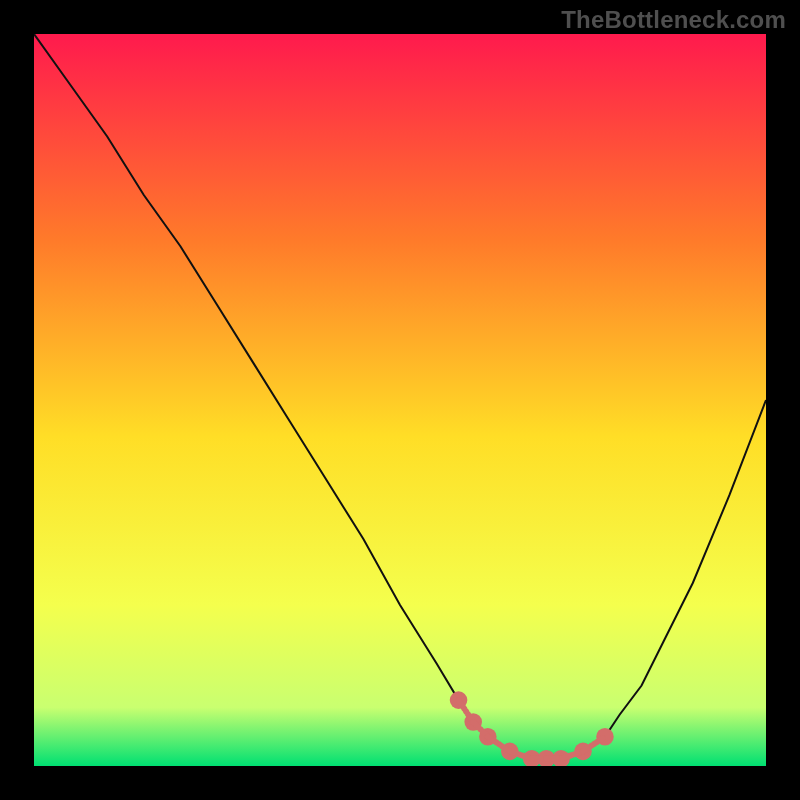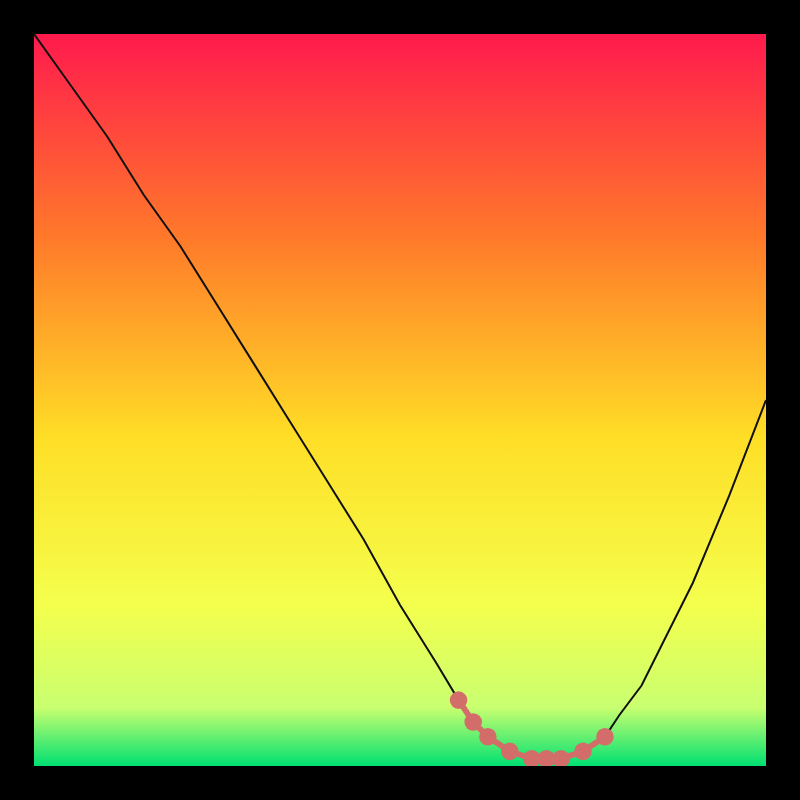--- a/index.html
+++ b/index.html
@@ -40,20 +40,21 @@
     display: block;
     width: 732px;
     height: 732px;
   }
 </style>
 </head>
 <body>
 
 <div class="stage">
 
+  <div class="watermark">TheBottleneck.com</div>
 
   <div class="plot-wrap">
     <svg viewBox="0 0 100 100" preserveAspectRatio="none">
       <defs>
         <linearGradient id="bg-grad" x1="0" y1="0" x2="0" y2="1">
           <stop id="g0" offset="0%" stop-color="#ff1a4d"></stop>
           <stop id="g1" offset="28%" stop-color="#ff7a2a"></stop>
           <stop id="g2" offset="55%" stop-color="#ffde26"></stop>
           <stop id="g3" offset="78%" stop-color="#f4ff4d"></stop>
           <stop id="g4" offset="92%" stop-color="#c9ff70"></stop>

